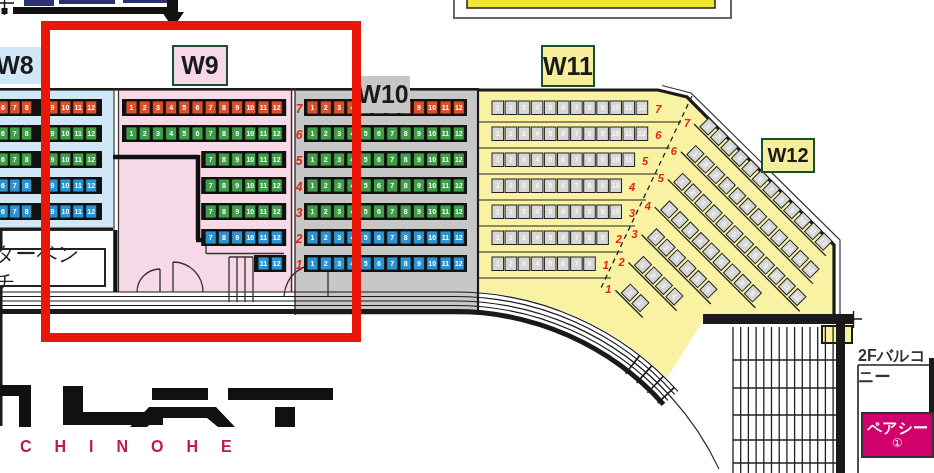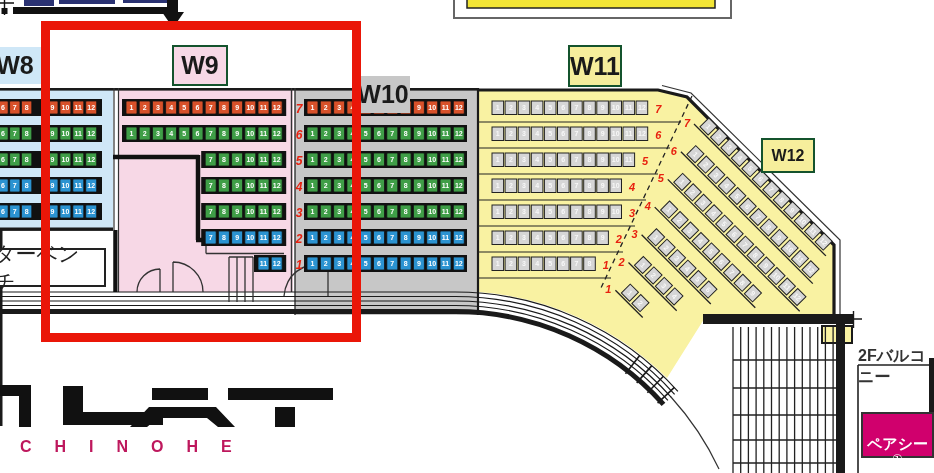--- a/index.html
+++ b/index.html
@@ -5,30 +5,30 @@
   html,body{margin:0;padding:0;background:#fff;}
   #stage{position:relative;width:934px;height:473px;overflow:hidden;background:#fff;
          font-family:"Liberation Sans",sans-serif;}
   #plan{position:absolute;left:0;top:0;z-index:1;}
   .sec-label{position:absolute;z-index:3;display:flex;align-items:center;justify-content:center;
              font-size:25px;font-weight:600;color:#1a1a1a;letter-spacing:0;}
   .boxed{border:2px solid #14532d;}
   #label-w8{left:-12px;top:47px;width:54px;height:37px;background:var(--c-w8);}
   #label-w9{left:172px;top:45px;width:52px;height:37px;background:var(--c-w9);}
   #label-w10{left:356px;top:47px;width:54px;height:37px;background:var(--c-w10);margin-top:29px;}
-  #label-w11{left:568px;top:45px;width:50px;height:38px;background:var(--c-labelyellow);}
-  #label-w12{left:761px;top:138px;width:50px;height:31px;background:var(--c-labelyellow);font-size:16px;}
+  #label-w11{left:541px;top:45px;width:50px;height:38px;background:var(--c-labelyellow);}
+  #label-w12{left:761px;top:138px;width:50px;height:31px;background:var(--c-labelyellow);font-size:20px;}
   #bench-box{position:absolute;z-index:3;left:-8px;top:248px;width:114px;height:39px;background:#fff;
              border:2px solid #222;display:flex;align-items:center;justify-content:flex-end;
              padding-right:5px;box-sizing:border-box;font-size:21px;color:#222;}
   #balcony-label{position:absolute;z-index:3;left:858px;top:346px;width:76px;font-size:16px;
                  color:#333;font-weight:600;}
   #pair-box{position:absolute;z-index:3;left:861px;top:412px;width:73px;height:46px;
             background:var(--c-magenta);border:2px solid #333;box-sizing:border-box;
-            color:#fff;text-align:center;line-height:1.1;padding-top:22px;}
+            color:#fff;text-align:center;line-height:1.1;padding-top:6px;}
   #pair-box .l1{font-size:15px;font-weight:700;white-space:nowrap;}
   #pair-box .l2{font-size:12px;}
   #highlight-rect{position:absolute;z-index:10;left:41px;top:21px;width:320px;height:321px;
                   box-sizing:border-box;border:9px solid var(--c-red);pointer-events:none;}
   #logo-sub{position:absolute;z-index:3;left:20px;top:438px;font-size:16px;font-weight:700;
             color:#be185d;letter-spacing:23px;}
 </style>
 </head>
 <body>
 

